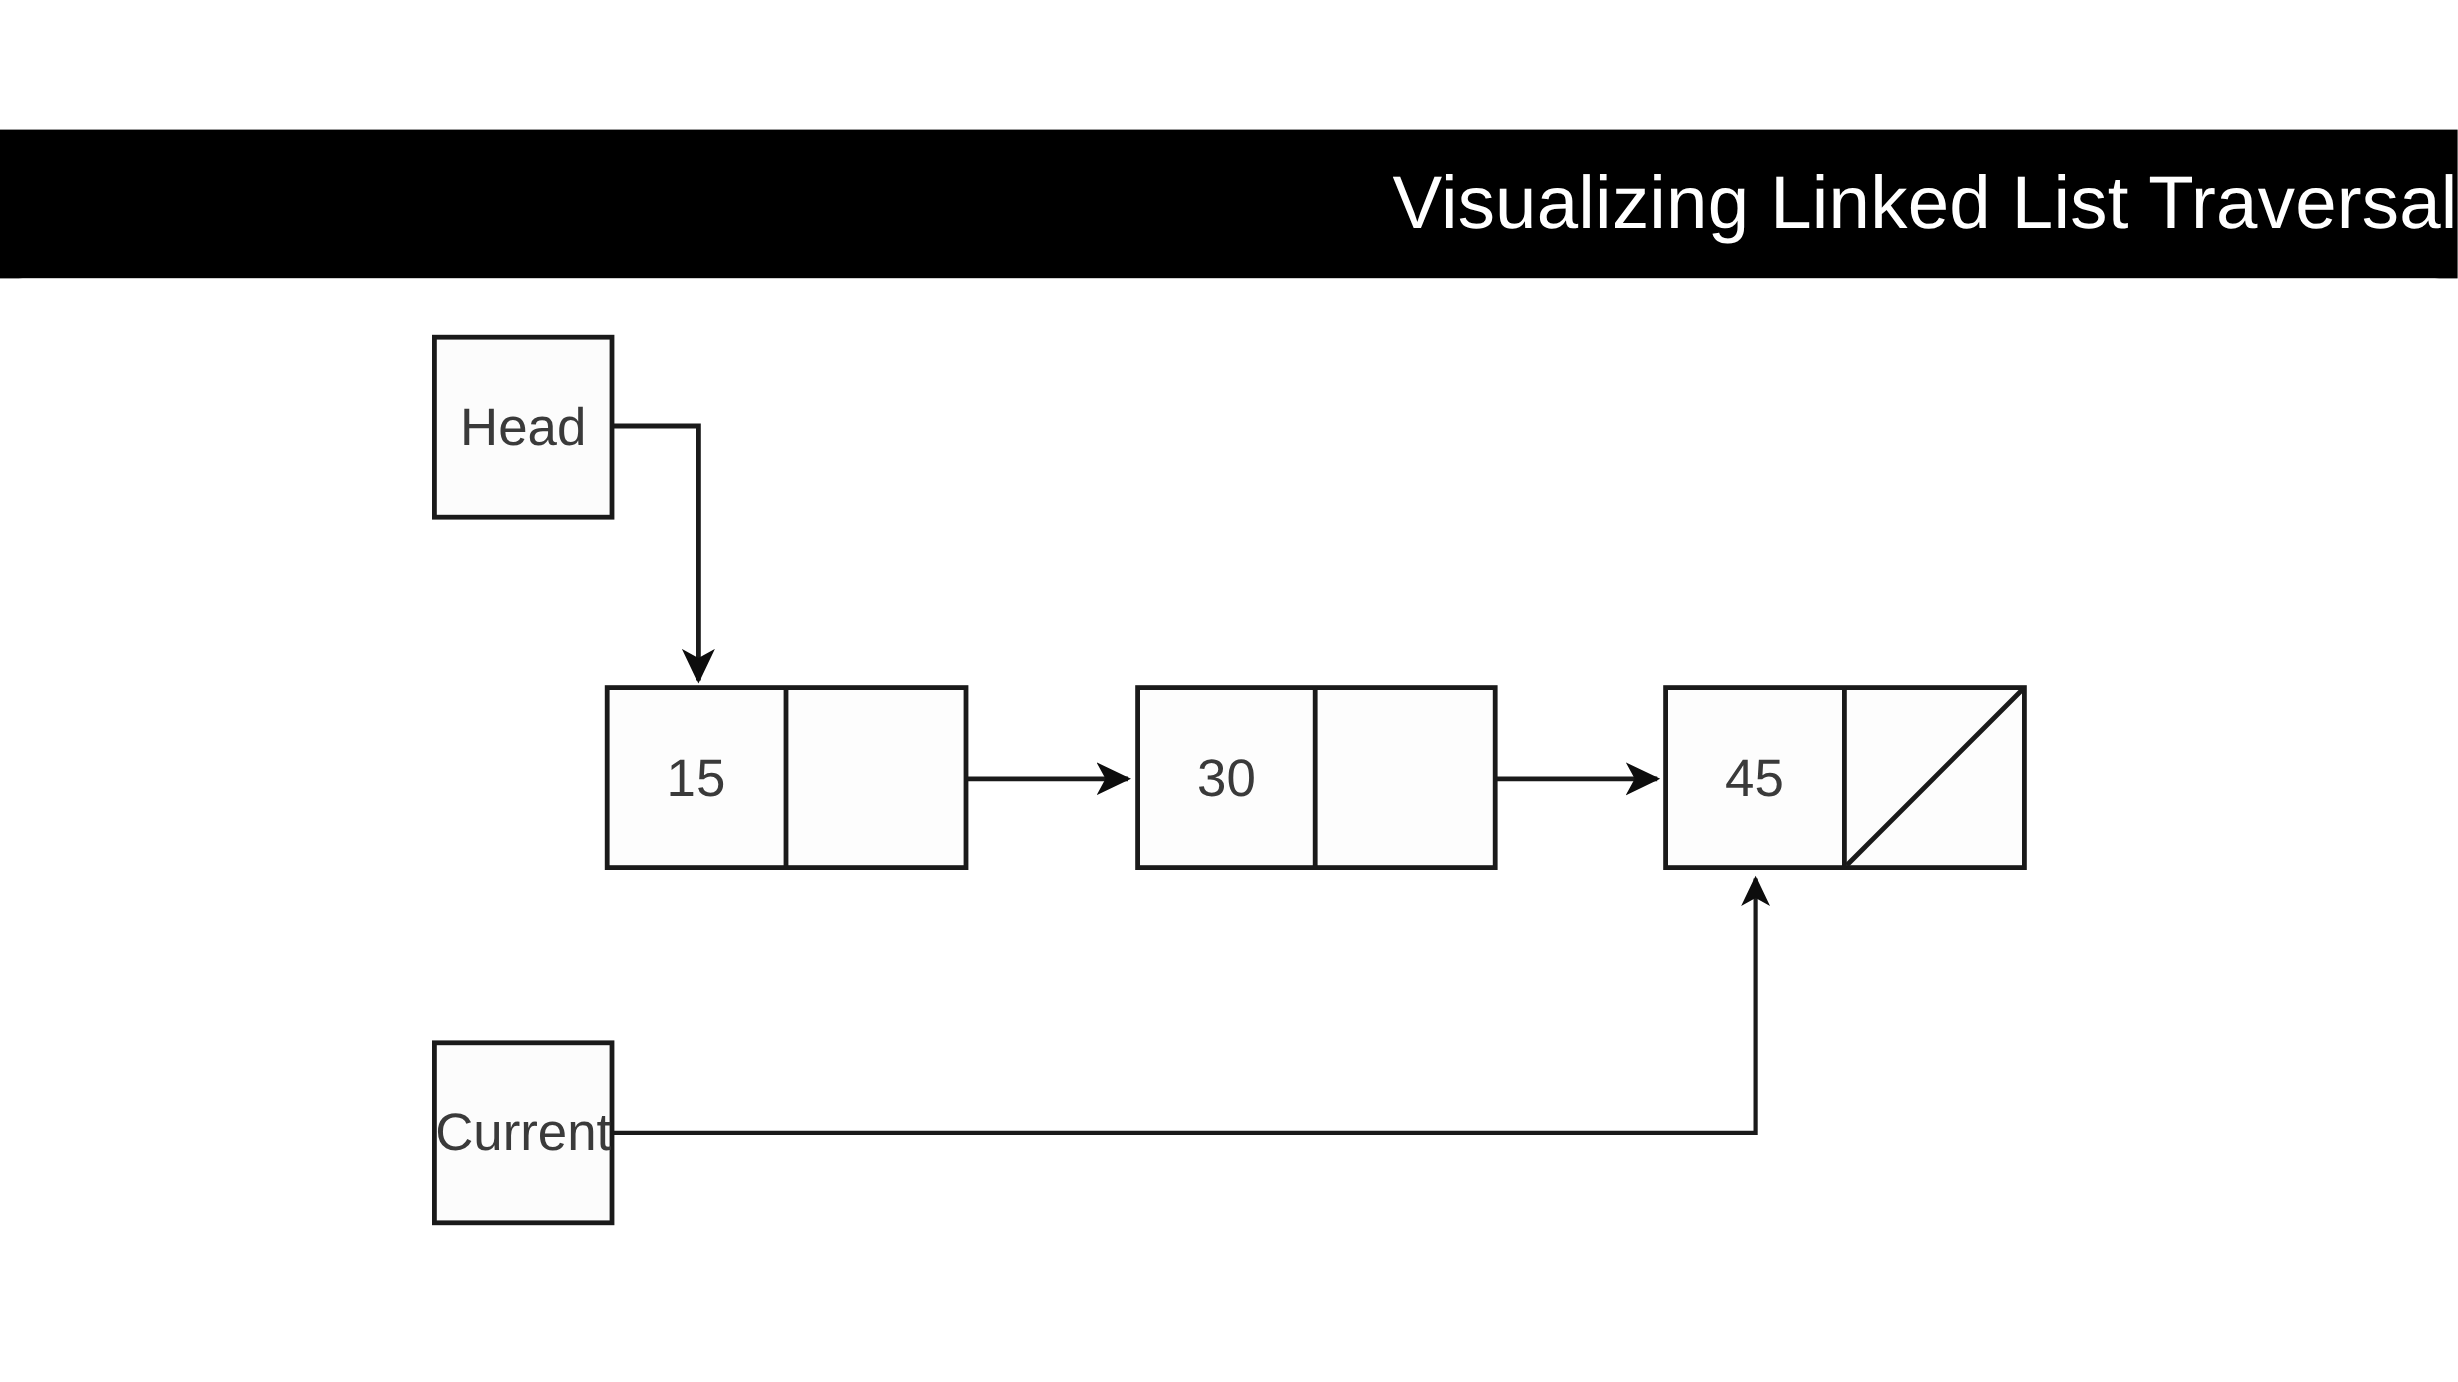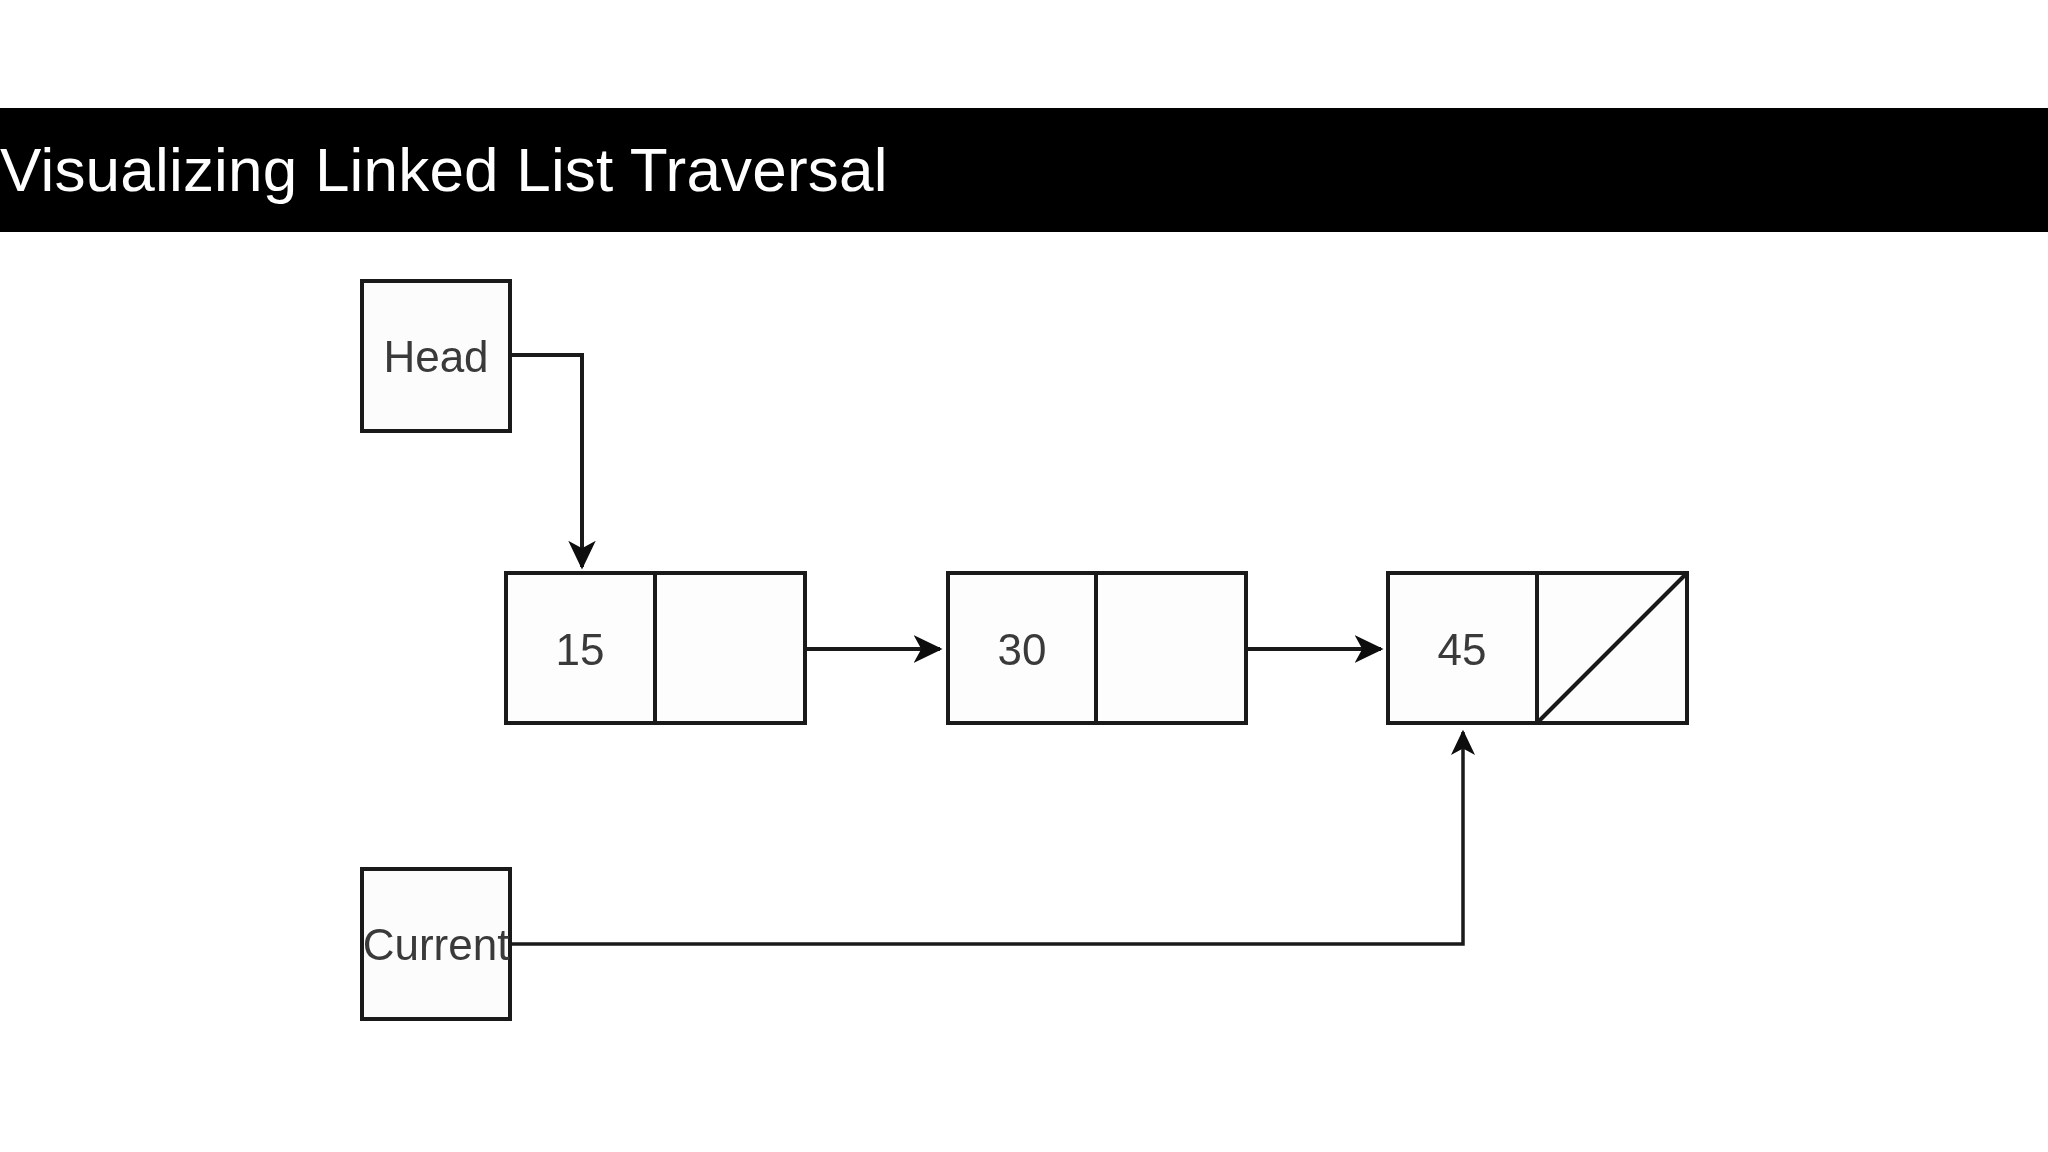--- a/index.html
+++ b/index.html
@@ -25,21 +25,21 @@
   
   #title-bar {
     position: absolute;
     left: 0;
     top: 108px;
     width: 2048px;
     height: 124px;
     background: #000000;
     display: flex;
     align-items: center;
-    justify-content: flex-start;
+    justify-content: flex-end;
   }
   #title-text {
     color: #ffffff;
     font-family: "Liberation Sans", sans-serif;
     font-size: 62px;
     font-weight: 400;
     letter-spacing: 0.2px;
     line-height: 1;
     white-space: nowrap;
   }

